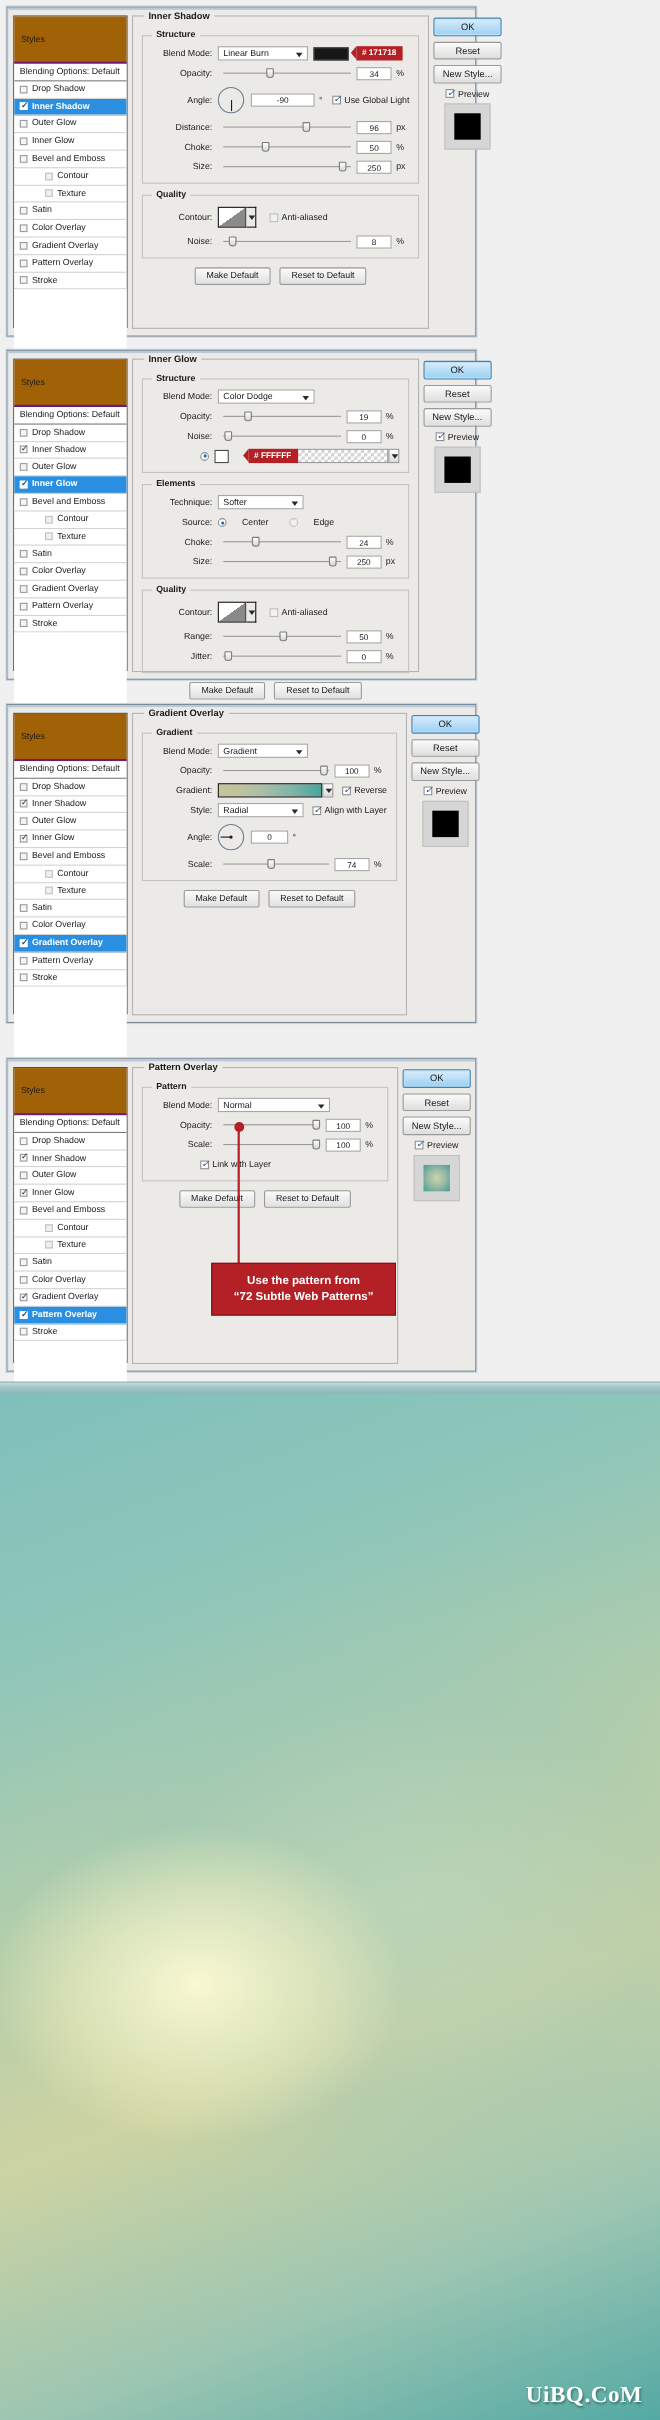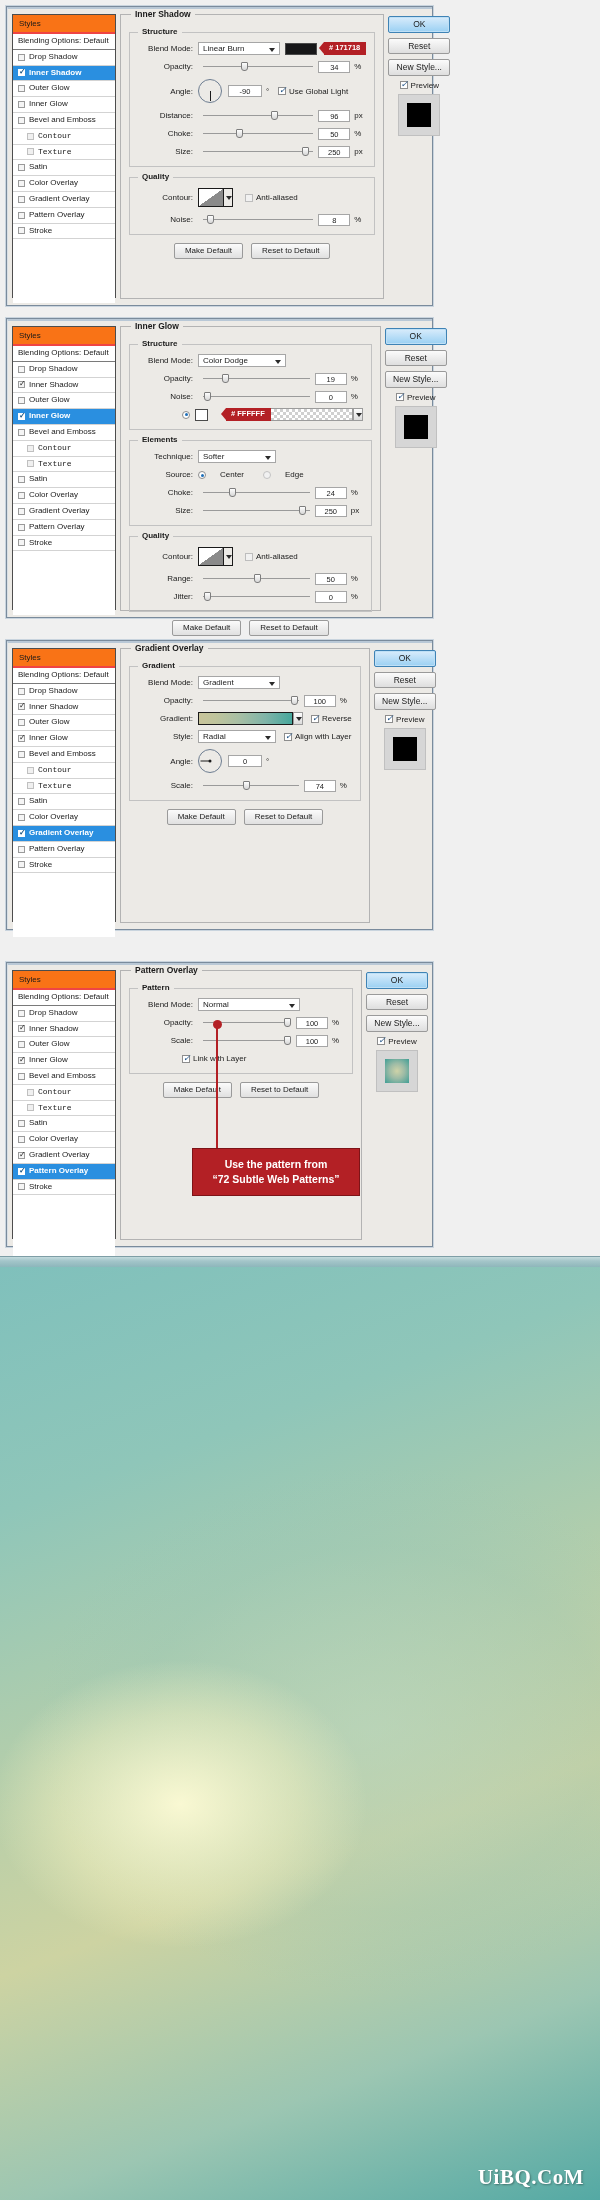--- a/index.html
+++ b/index.html
@@ -29,36 +29,36 @@
     gap:4px;
   }
 
   
   .styles-col { width:104px; flex:none; }
   .styles-box {
     background:#fff;
     border:1px solid #4d4d4d;
   }
   .styles-head {
-    padding:4px 6px;
+    padding:16px 6px;
     font-size:8px;
-    border-bottom:2px solid #ef4444;
-    background:#f97316;
+    border-bottom:2px solid #701a75;
+    background:#a16207;
   }
   .styles-list { background:#fff; }
   .sl-item {
     display:flex; align-items:center; gap:4px;
     padding:3px 5px;
     border-bottom:1px solid #d3d3d3;
     font-size:8px;
     line-height:1.1;
     white-space:nowrap;
   }
   .sl-item.blending { font-size:8px; border-bottom:1px solid #7a7a7a; }
-  .sl-item.indent { padding-left:14px;font-family:Liberation Mono, monospace; }
+  .sl-item.indent { padding-left:28px; }
   .sl-item.active {
     background:#2a8fe0;
     color:#fff;
     font-weight:bold;
   }
   .sl-filler { height:64px; background:#fff; }
   .cb {
     width:7px; height:7px; flex:none;
     border:1px solid #9a9a9a;
     background:#f5f5f5;
@@ -457,21 +457,21 @@
               </span>
             <span class="num">34</span>
             <span class="unit">%</span>
           </div>
 
           <div class="row" style="height:26px">
             <span class="lbl">Angle:</span>
             <span class="dial">
                 <i class="hand"></i>
               </span>
-            <span class="num" style="width:34px">-90</span>
+            <span class="num" style="width:58px">-90</span>
             <span class="unit">°</span>
             <span class="chk">
                 <i class="box on"></i>
                 <span>Use Global Light</span>
               </span>
           </div>
 
           <div class="row">
             <span class="lbl">Distance:</span>
             <span class="slider">

